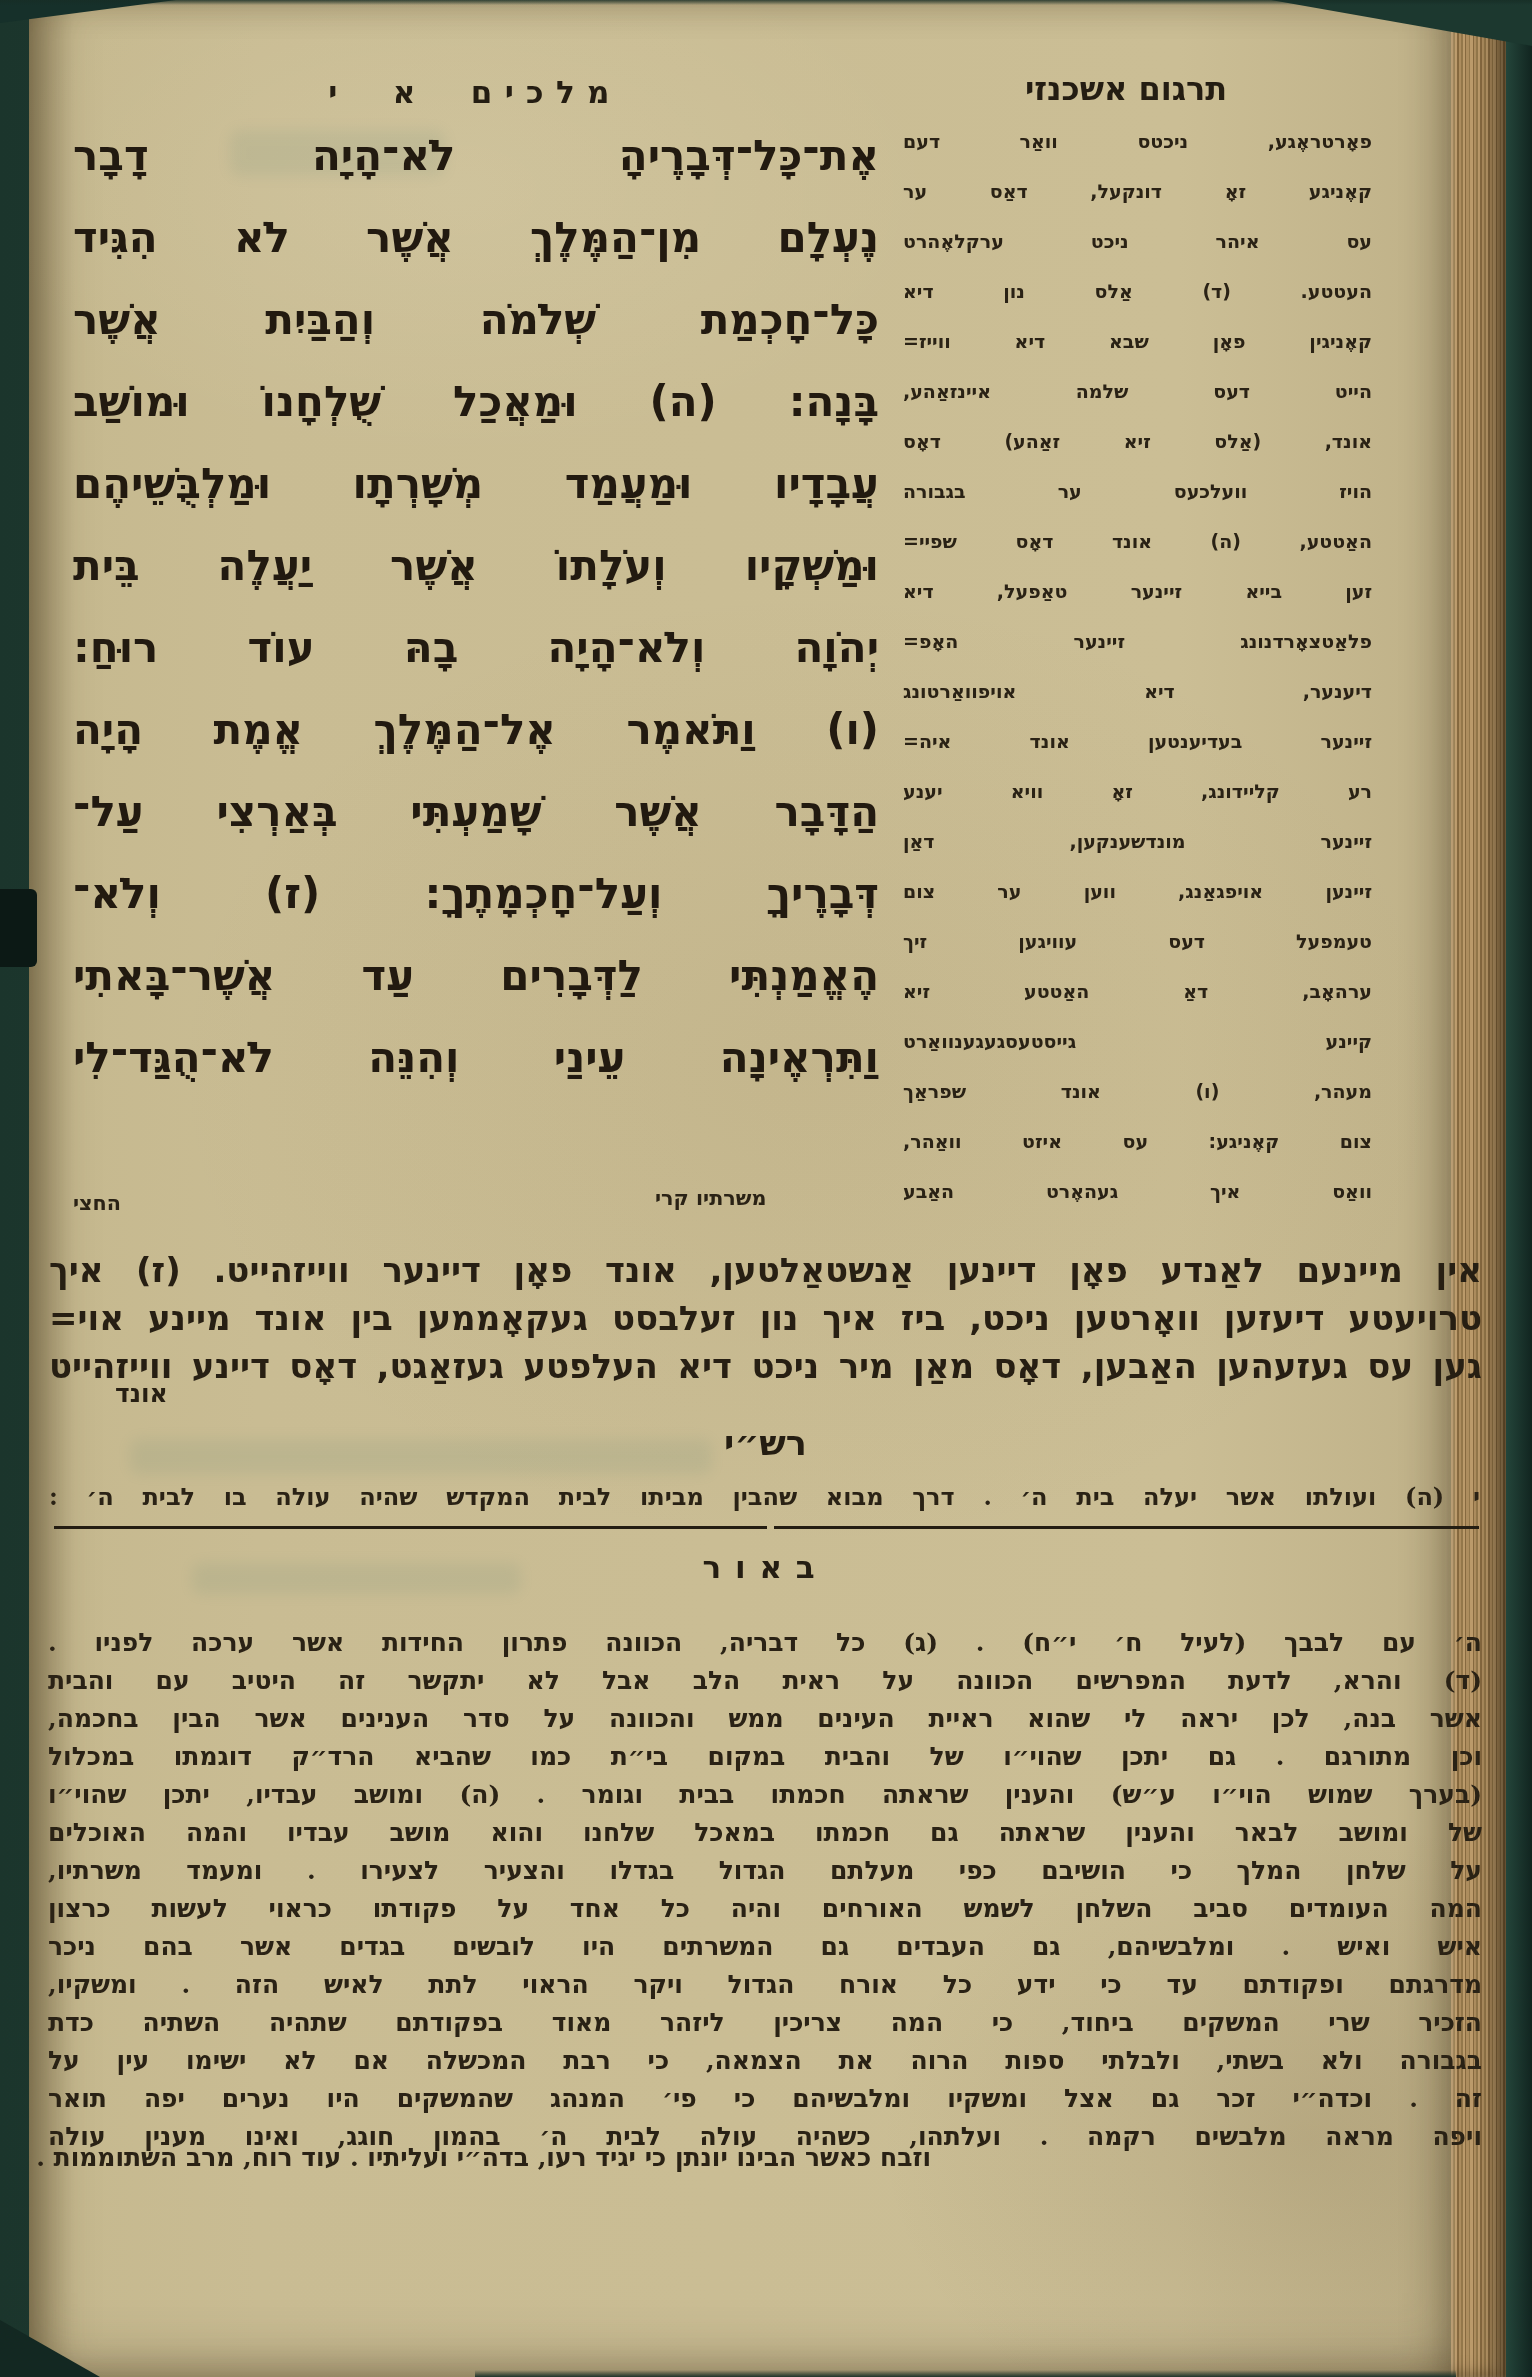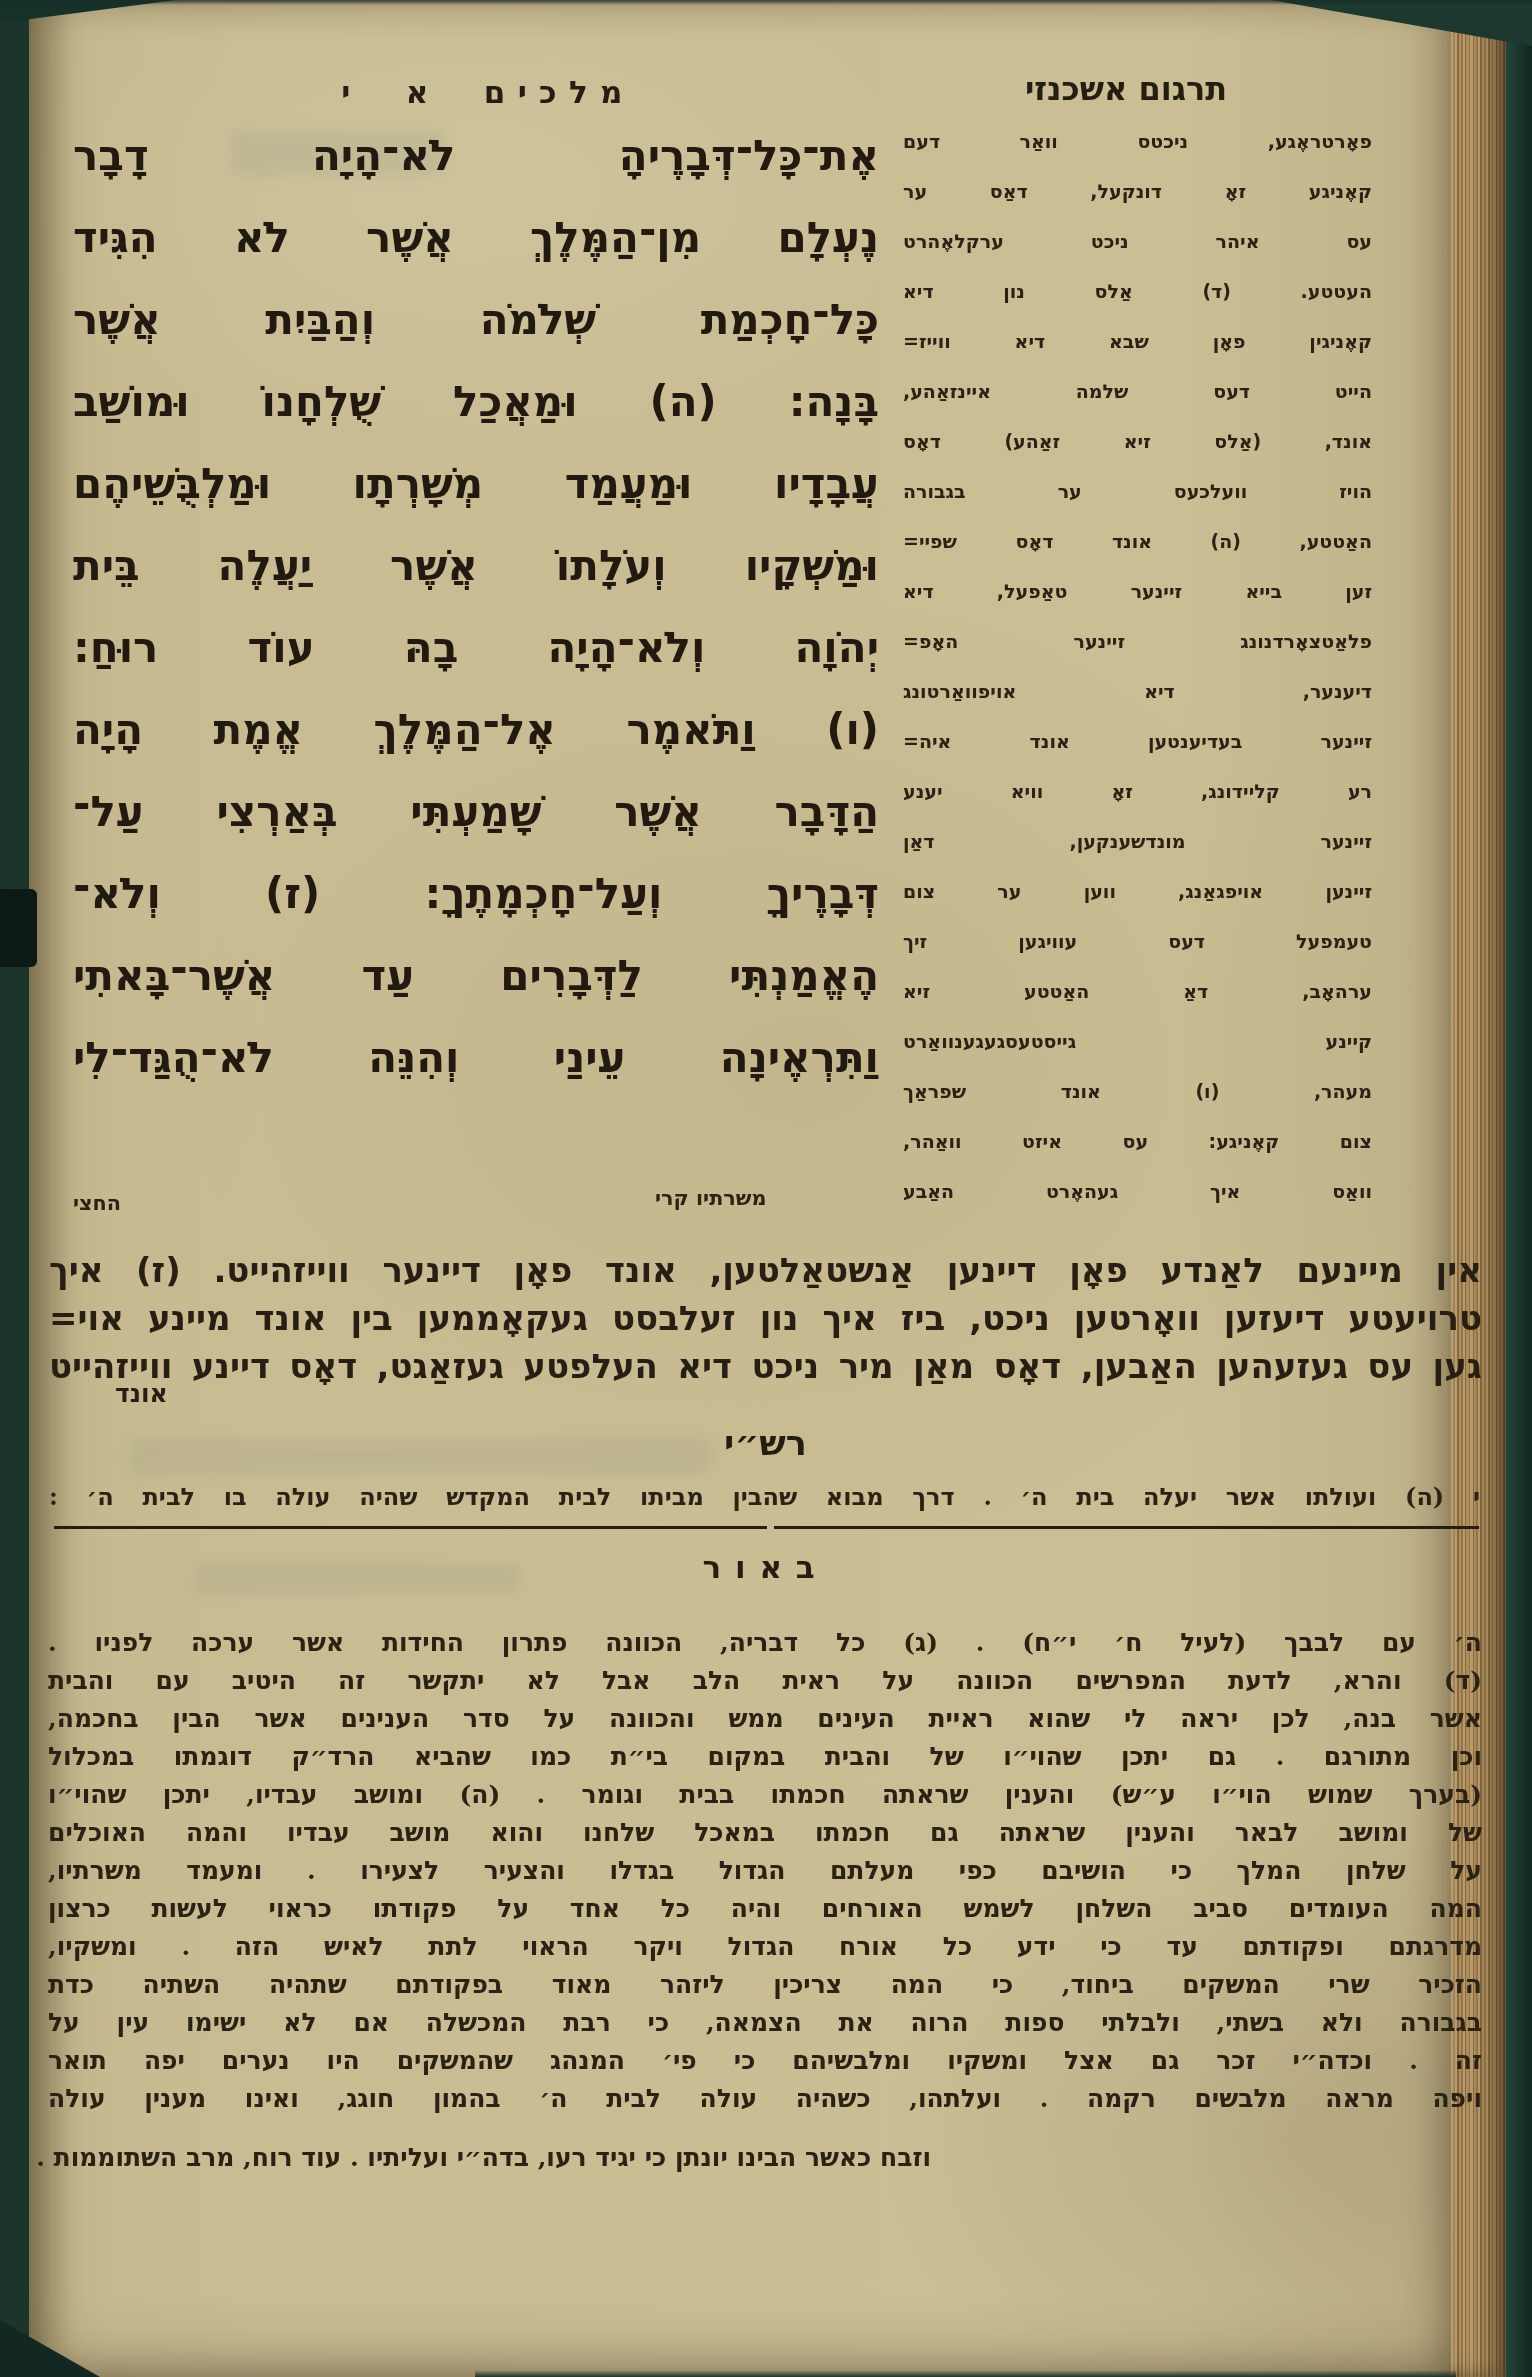--- a/index.html
+++ b/index.html
@@ -32,21 +32,21 @@
   .corner-bl{position:absolute;left:0;bottom:0;width:100px;height:57px;background:#132822;
          clip-path:polygon(0 0,0 100%,100% 100%);}
   .top-line{position:absolute;left:0;top:0;width:100%;height:5.4px;
          background:linear-gradient(#15292317,#15292300),linear-gradient(#182e27,#182e2700);opacity:.8;}
   .bottom-line{position:absolute;left:475px;bottom:0;width:981px;height:6.9px;
          background:linear-gradient(transparent,#20342b);}
   .ghost{position:absolute;background:#4d7a6c;opacity:.10;filter:blur(6.9px);border-radius:9.2px;}
   
   .rtl{direction:rtl;}
   .hdr{position:absolute;color:#241d12;font-weight:bold;text-align:center;}
-  .hdr-book{left:86px;width:804px;top:74px;font-size:31px;letter-spacing:12.3px;word-spacing:20px;
+  .hdr-book{left:73px;width:804px;top:74px;font-size:31px;letter-spacing:12.3px;word-spacing:20px;
          font-family:"DejaVu Serif","DejaVu Sans",serif;}
   .hdr-targum{left:881px;width:490px;top:70px;font-size:32px;}
   .bible-block{position:absolute;left:73px;top:115px;width:806px;color:#221a10;}
   .bible-line{font-family:"DejaVu Sans",sans-serif;font-weight:700;font-size:42px;line-height:82px;
          text-align:justify;text-align-last:justify;white-space:nowrap;direction:rtl;}
   .targum-col{position:absolute;left:903px;top:116px;width:469px;color:#2a2215;}
   .targum-line{font-family:"DejaVu Sans",sans-serif;font-weight:600;font-size:19px;line-height:50px;
          text-align:justify;text-align-last:justify;white-space:nowrap;direction:rtl;}
   .note{position:absolute;font-size:20.7px;color:#2a2215;font-weight:bold;direction:rtl;}
   .note-qere{left:655px;top:1186px;}
@@ -152,20 +152,21 @@
   <div class="hdr biur-title rtl">באור</div>
   <div class="biur-block">
       <div class="biur-line">ה׳ עם לבבך (לעיל ח׳ י״ח) . (ג) כל דבריה, הכוונה פתרון החידות אשר ערכה לפניו .</div>
       <div class="biur-line">(ד) והרא, לדעת המפרשים הכוונה על ראית הלב אבל לא יתקשר זה היטיב עם והבית</div>
       <div class="biur-line">אשר בנה, לכן יראה לי שהוא ראיית העינים ממש והכוונה על סדר הענינים אשר הבין בחכמה,</div>
       <div class="biur-line">וכן מתורגם . גם יתכן שהוי״ו של והבית במקום בי״ת כמו שהביא הרד״ק דוגמתו במכלול</div>
       <div class="biur-line">(בערך שמוש הוי״ו ע״ש) והענין שראתה חכמתו בבית וגומר . (ה) ומושב עבדיו, יתכן שהוי״ו</div>
       <div class="biur-line">של ומושב לבאר והענין שראתה גם חכמתו במאכל שלחנו והוא מושב עבדיו והמה האוכלים</div>
       <div class="biur-line">על שלחן המלך כי הושיבם כפי מעלתם הגדול בגדלו והצעיר לצעירו . ומעמד משרתיו,</div>
       <div class="biur-line">המה העומדים סביב השלחן לשמש האורחים והיה כל אחד על פקודתו כראוי לעשות כרצון</div>
+      <div class="biur-line">איש ואיש . ומלבשיהם, גם העבדים גם המשרתים היו לובשים בגדים אשר בהם ניכר</div>
       <div class="biur-line">מדרגתם ופקודתם עד כי ידע כל אורח הגדול ויקר הראוי לתת לאיש הזה . ומשקיו,</div>
       <div class="biur-line">הזכיר שרי המשקים ביחוד, כי המה צריכין ליזהר מאוד בפקודתם שתהיה השתיה כדת</div>
       <div class="biur-line">בגבורה ולא בשתי, ולבלתי ספות הרוה את הצמאה, כי רבת המכשלה אם לא ישימו עין על</div>
       <div class="biur-line">זה . וכדה״י זכר גם אצל ומשקיו ומלבשיהם כי פי׳ המנהג שהמשקים היו נערים יפה תואר</div>
       <div class="biur-line">ויפה מראה מלבשים רקמה . ועלתהו, כשהיה עולה לבית ה׳ בהמון חוגג, ואינו מענין עולה</div>
     </div>
   <div class="biur-last">וזבח כאשר הבינו יונתן כי יגיד רעו, בדה״י ועליתיו . עוד רוח, מרב השתוממות .</div>
 
 </div>
 

